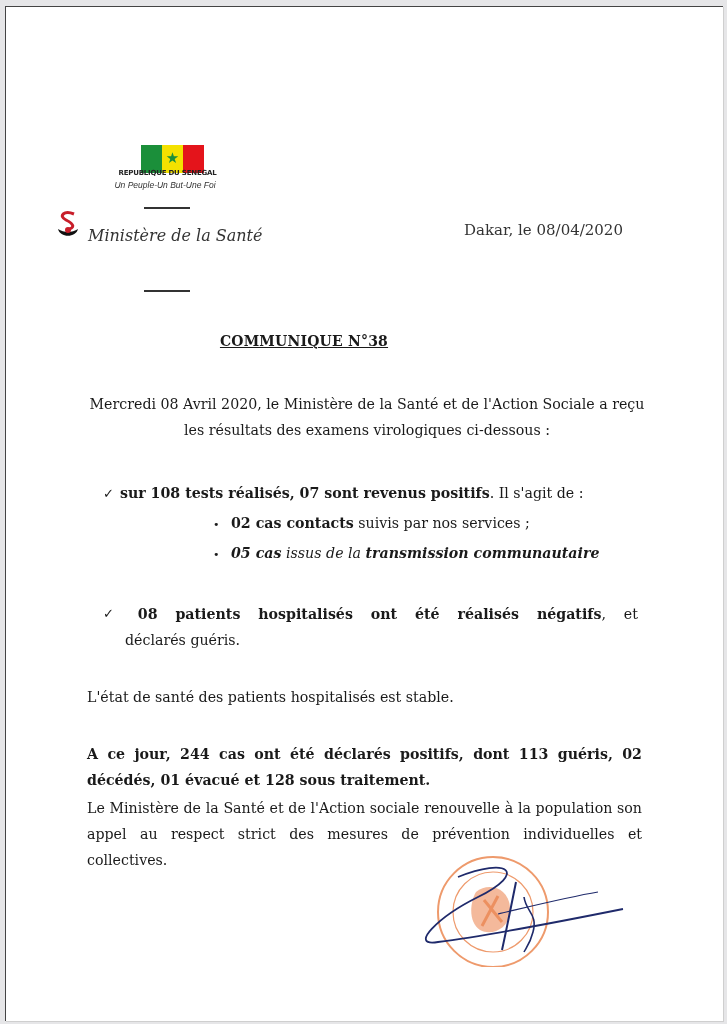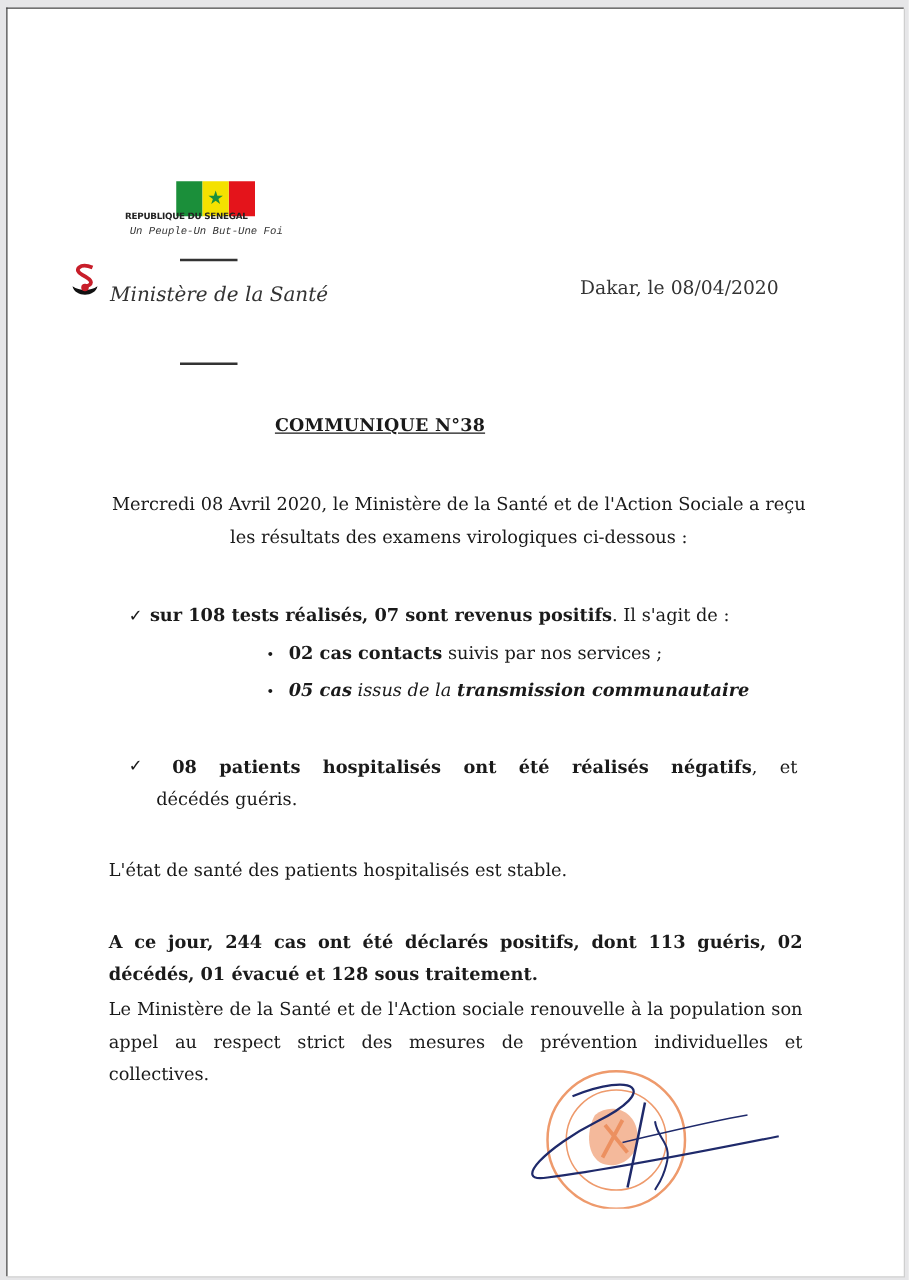--- a/index.html
+++ b/index.html
@@ -29,28 +29,28 @@
     .flag .y { background: #f4e100; position: relative; }
     .flag .r { background: #e4141b; }
     .flag .star {
       position: absolute; left: 50%; top: 50%;
       transform: translate(-50%, -54%);
       color: #1b8f3a; font-size: 15px; line-height: 1;
       font-family: "DejaVu Sans", sans-serif;
     }
     .rep {
       position: absolute; left: 100px; top: 169px; width: 135px;
-      text-align: left;
+      text-align: center;
       font-family: "DejaVu Sans", "Liberation Sans", sans-serif;
       font-weight: bold; font-size: 7px; letter-spacing: -0.2px; color: #222;
     }
     .motto {
       position: absolute; left: 90px; top: 180px; width: 150px;
       text-align: center;
-      font-family: Liberation Mono, monospace; font-style: italic;
+      font-family: Liberation Sans, sans-serif; font-style: italic;
       font-size: 8.5px; color: #333;
     }
     .rule { position: absolute; height: 2px; background: #333; }
     .rule.r1 { left: 144px; top: 207px; width: 46px; }
     .rule.r2 { left: 144px; top: 290px; width: 46px; }
     .logo { position: absolute; left: 54px; top: 210px; width: 28px; height: 30px; }
     .ministry {
       position: absolute; left: 88px; top: 222px;
       font-family: "DejaVu Serif", serif; font-style: italic;
       font-size: 16px; color: #333; line-height: 28px;
@@ -135,21 +135,21 @@
     <span class="mark">✓</span>
     <b>08</b>
     <b>patients</b>
     <b>hospitalisés</b>
     <b>ont</b>
     <b>été</b>
     <b>réalisés</b>
     <span><b>négatifs</b><span>,</span></span>
     <span>et</span>
   </div>
-  <div class="line2">décédés guéris.</div>
+  <div class="line2">déclarés guéris.</div>
 </div>
 
 <div class="p stable">L'état de santé des patients hospitalisés est stable.</div>
 
 <div class="p summary">A ce jour, 244 cas ont été déclarés positifs, dont 113 guéris, 02 décédés, 01 évacué et 128 sous traitement.</div>
 
 <div class="p appeal">Le Ministère de la Santé et de l'Action sociale renouvelle à la population son appel au respect strict des mesures de prévention individuelles et collectives.</div>
 
 <svg class="stamp" viewBox="0 0 230 115">
   <g>

